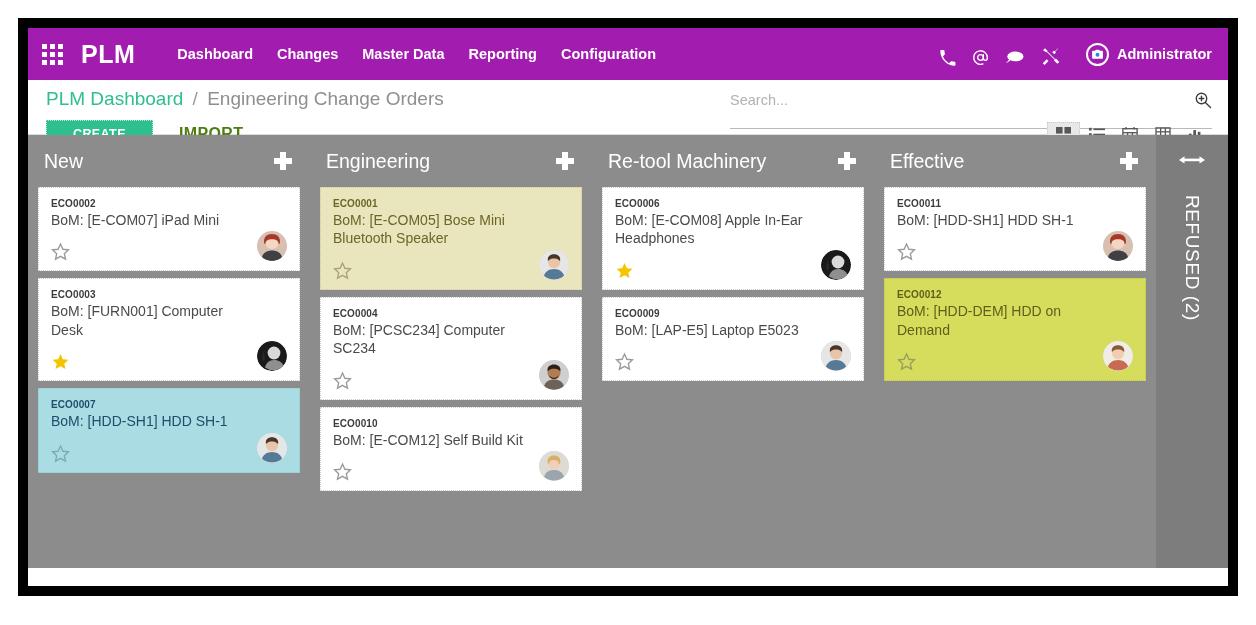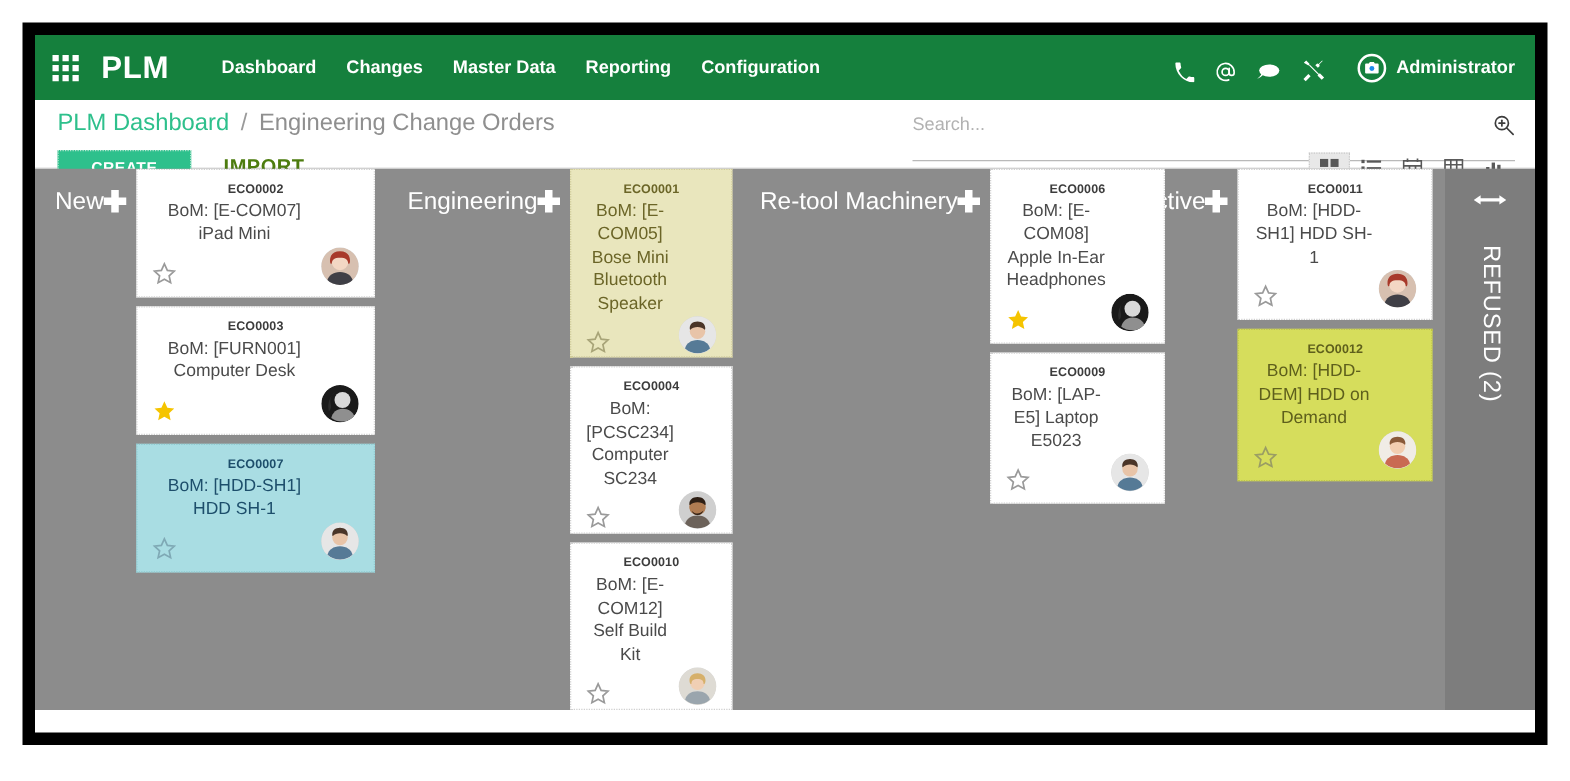--- a/index.html
+++ b/index.html
@@ -28,21 +28,21 @@
     width: 1200px;
     height: 558px;
     background: #ffffff;
     overflow: hidden;
   }
 
   
   #navbar {
     position: relative;
     height: 52px;
-    background: #15803d;
+    background: #a21caf;
     display: flex;
     align-items: center;
     box-sizing: border-box;
     padding: 0 16px 0 14px;
   }
   .apps-grid {
     width: 21px; height: 21px;
     display: grid;
     grid-template-columns: repeat(3, 5px);
     grid-template-rows: repeat(3, 5px);
@@ -188,22 +188,21 @@
     display: flex;
     align-items: stretch;
     overflow: hidden;
   }
   .kcolumn {
     width: 282px;
     flex: 0 0 282px;
     box-sizing: border-box;
     padding: 0 10px;
     display: flex;
-    flex-direction: row;
-    text-align: center;
+    flex-direction: column;
   }
   .kcol-header {
     height: 52px;
     display: flex;
     align-items: center;
     justify-content: space-between;
     padding: 0 4px 0 6px;
     box-sizing: border-box;
     flex: 0 0 52px;
   }

